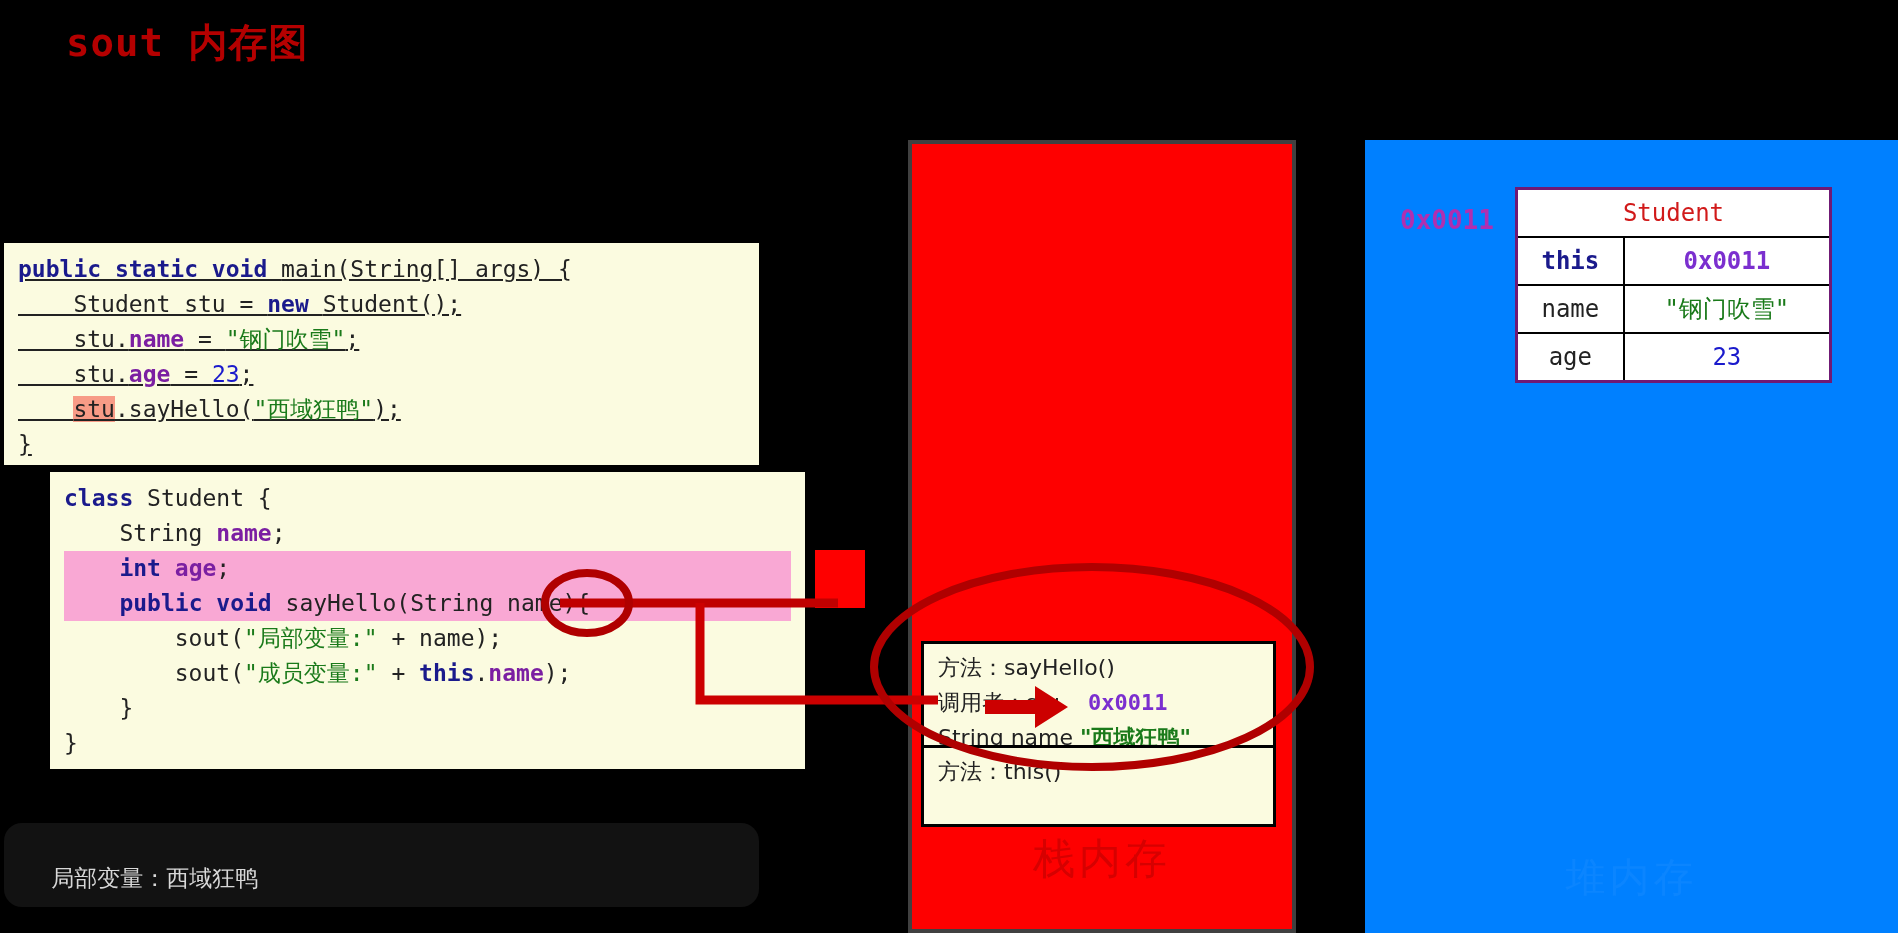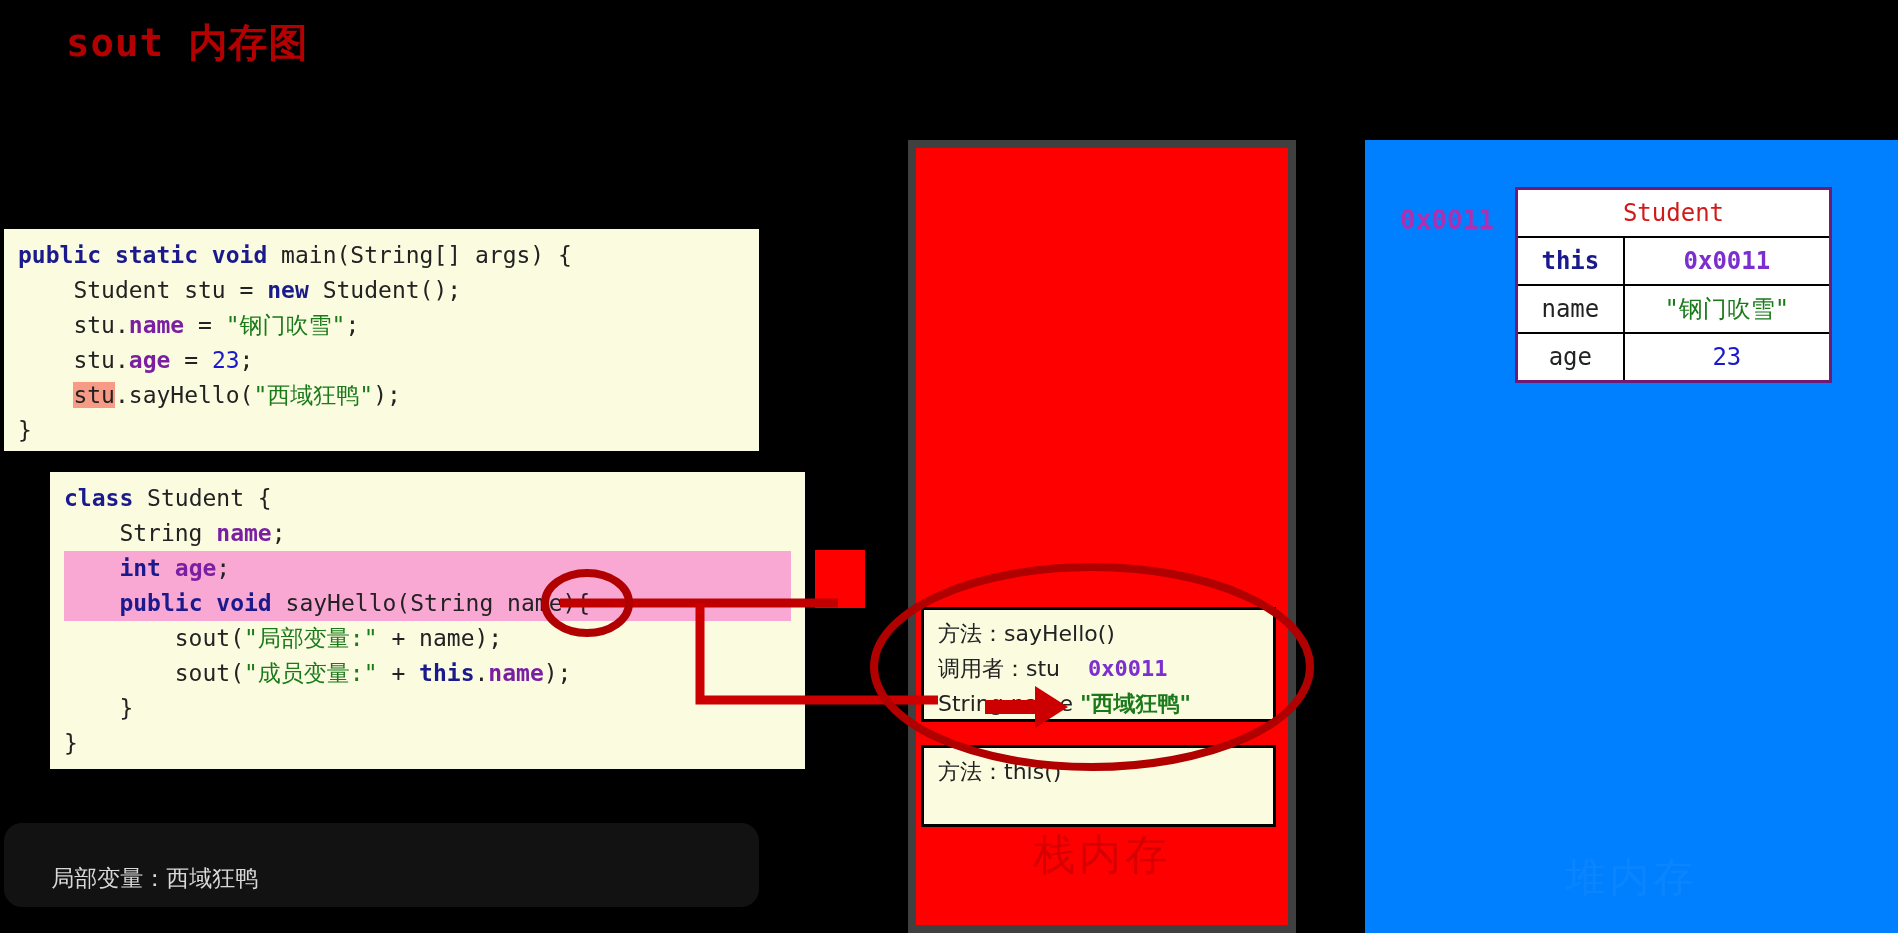--- a/index.html
+++ b/index.html
@@ -17,50 +17,50 @@
     white-space:pre;
   }
 
   
   .code{
     position:absolute;background:#fbfbe0;
     font-family:"DejaVu Sans Mono","Liberation Mono",monospace;
     font-size:23px;line-height:35px;white-space:pre;color:#222;
     box-sizing:border-box;
   }
-  #code-main{left:4px;top:229px;width:755px;height:222px;padding:9px 0 0 14px;}
+  #code-main{left:4px;top:243px;width:755px;height:222px;padding:9px 0 0 14px;text-decoration:underline;}
   #code-class{left:50px;top:472px;width:755px;height:297px;padding:9px 14px 0 14px;}
 
   .ln{position:relative;height:35px;}
   .kw{color:#1a1a8c;font-weight:bold;}
   .str{color:#1a7a1a;}
   .num{color:#1a1acc;}
   .fld{color:#7b1fa2;font-weight:bold;}
   .plain{color:#222;}
   .hl-tok{background:#f79b86;}
   .hl-line{background:#f9a8d4;}
   .ln > span{position:relative;z-index:1;}
 
   
   #stack-box{
     position:absolute;left:908px;top:140px;width:388px;height:793px;
-    background:#fe0000;border:8px solid #404040;box-sizing:border-box;
+    background:#fe0000;border:4px solid #404040;box-sizing:border-box;
   }
   #stack-watermark{
     position:absolute;left:0;bottom:42px;width:100%;text-align:center;
     font-family:"DejaVu Sans","Liberation Sans",sans-serif;
     font-size:42px;color:#d60000;letter-spacing:4px;
   }
   .frame{
     position:absolute;background:#fbfbe0;border:3px solid #000;
     font-family:"DejaVu Sans","Liberation Sans",sans-serif;
     font-size:22px;line-height:35px;color:#111;box-sizing:border-box;
     padding:6px 14px 8px 14px;white-space:pre;z-index:6;
   }
-  #frame-sayhello{left:921px;top:607px;width:355px;height:115px;}
+  #frame-sayhello{left:921px;top:641px;width:355px;height:115px;}
   #frame-main{left:921px;top:745px;width:355px;height:82px;}
   .addr{color:#7b2fcf;font-weight:bold;font-family:"DejaVu Sans Mono","Liberation Mono",monospace;}
   .dgreen{color:#1a7a1a;font-weight:bold;}
 
   
   #heap-box{
     position:absolute;left:1365px;top:140px;width:533px;height:793px;
     background:#0080ff;box-sizing:border-box;
   }
   #heap-watermark{

